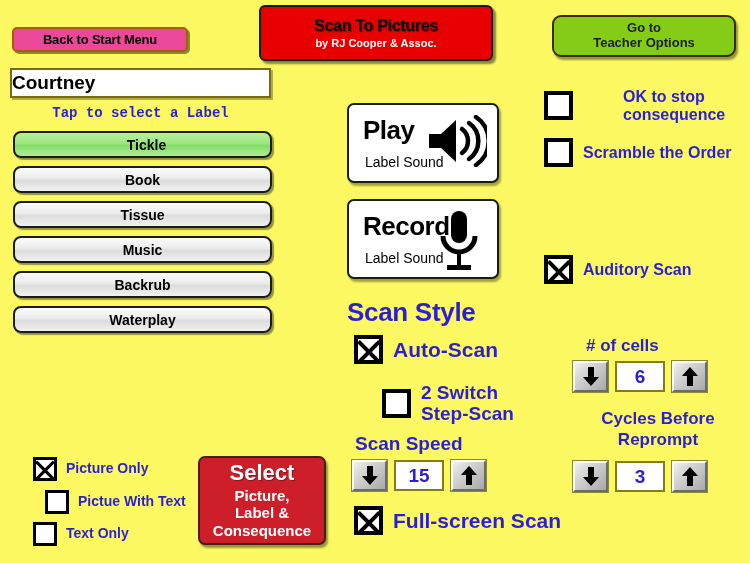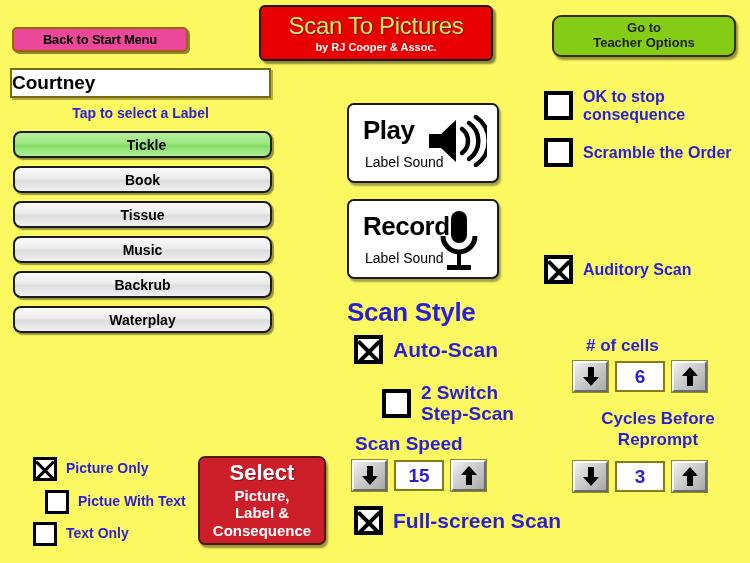--- a/index.html
+++ b/index.html
@@ -41,21 +41,21 @@
   #title-banner {
     left: 259px; top: 5px; width: 230px; height: 52px;
     background: #e80000;
     border: 2px solid #1a1a1a;
     border-radius: 6px;
     box-shadow: 3px 3px 2px rgba(0,0,0,0.45);
     display: flex; flex-direction: column;
     align-items: center; justify-content: center;
   }
   #title-banner .t1 {
-    color: #bef264; font-size: 24px; font-weight: normal; line-height: 1;
+    color: #000000; font-size: 16px; font-weight: bold; line-height: 1;
     text-shadow: 1px 1px 1px rgba(0,0,0,0.4);
     letter-spacing: -0.3px;
   }
   #title-banner .t2 {
     color: #fff; font-size: 11px; font-weight: bold; margin-top: 4px; line-height: 1;
   }
 
   
   #teacher-btn {
     left: 552px; top: 15px; width: 180px; height: 38px;
@@ -77,21 +77,21 @@
     box-shadow: 2px 2px 0 rgba(0,0,0,0.30);
     display: flex; align-items: center;
     box-sizing: border-box;
     font-size: 19px; font-weight: bold; color: #000;
     cursor: text;
   }
 
   #tap-hint {
     left: 10px; top: 105px; width: 261px;
     text-align: center;
-    color: #2b1fd6; font-size: 14px; font-weight: bold;
+    color: #2b1fd6; font-size: 14px; font-weight: bold; font-family: Liberation Mono, monospace;
   }
 
   
   #label-list { left: 13px; top: 131px; width: 259px; }
   .label-btn {
     position: relative;
     height: 27px;
     margin-bottom: 8px;
     border: 2px solid #1b1b1b;
     border-radius: 8px;
@@ -170,21 +170,21 @@
   }
   .cb.checked::before { transform: translateX(-50%) rotate(45deg); transform-origin: center; }
   .cb.checked::after  { transform: translateX(-50%) rotate(-45deg); transform-origin: center; }
   .cb-row { display: flex; align-items: center; }
   .cb-label {
     color: #2b1fd6; font-weight: bold;
     margin-left: 10px;
     line-height: 1.1;
   }
 
-  #cb-ok-stop     { left: 544px; top: 88px; }
+  #cb-ok-stop     { left: 544px; top: 88px; gap: 40px; }
   #cb-scramble    { left: 544px; top: 138px; }
   #cb-auditory    { left: 544px; top: 255px; }
   #cb-ok-stop .cb-label,
   #cb-scramble .cb-label,
   #cb-auditory .cb-label { font-size: 16px; }
 
   #cb-auto        { left: 354px; top: 335px; }
   #cb-2switch     { left: 354px; top: 383px; padding-left: 28px; }
   #cb-fullscreen  { left: 354px; top: 506px; }
   #cb-auto .cb-label      { font-size: 21px; }

